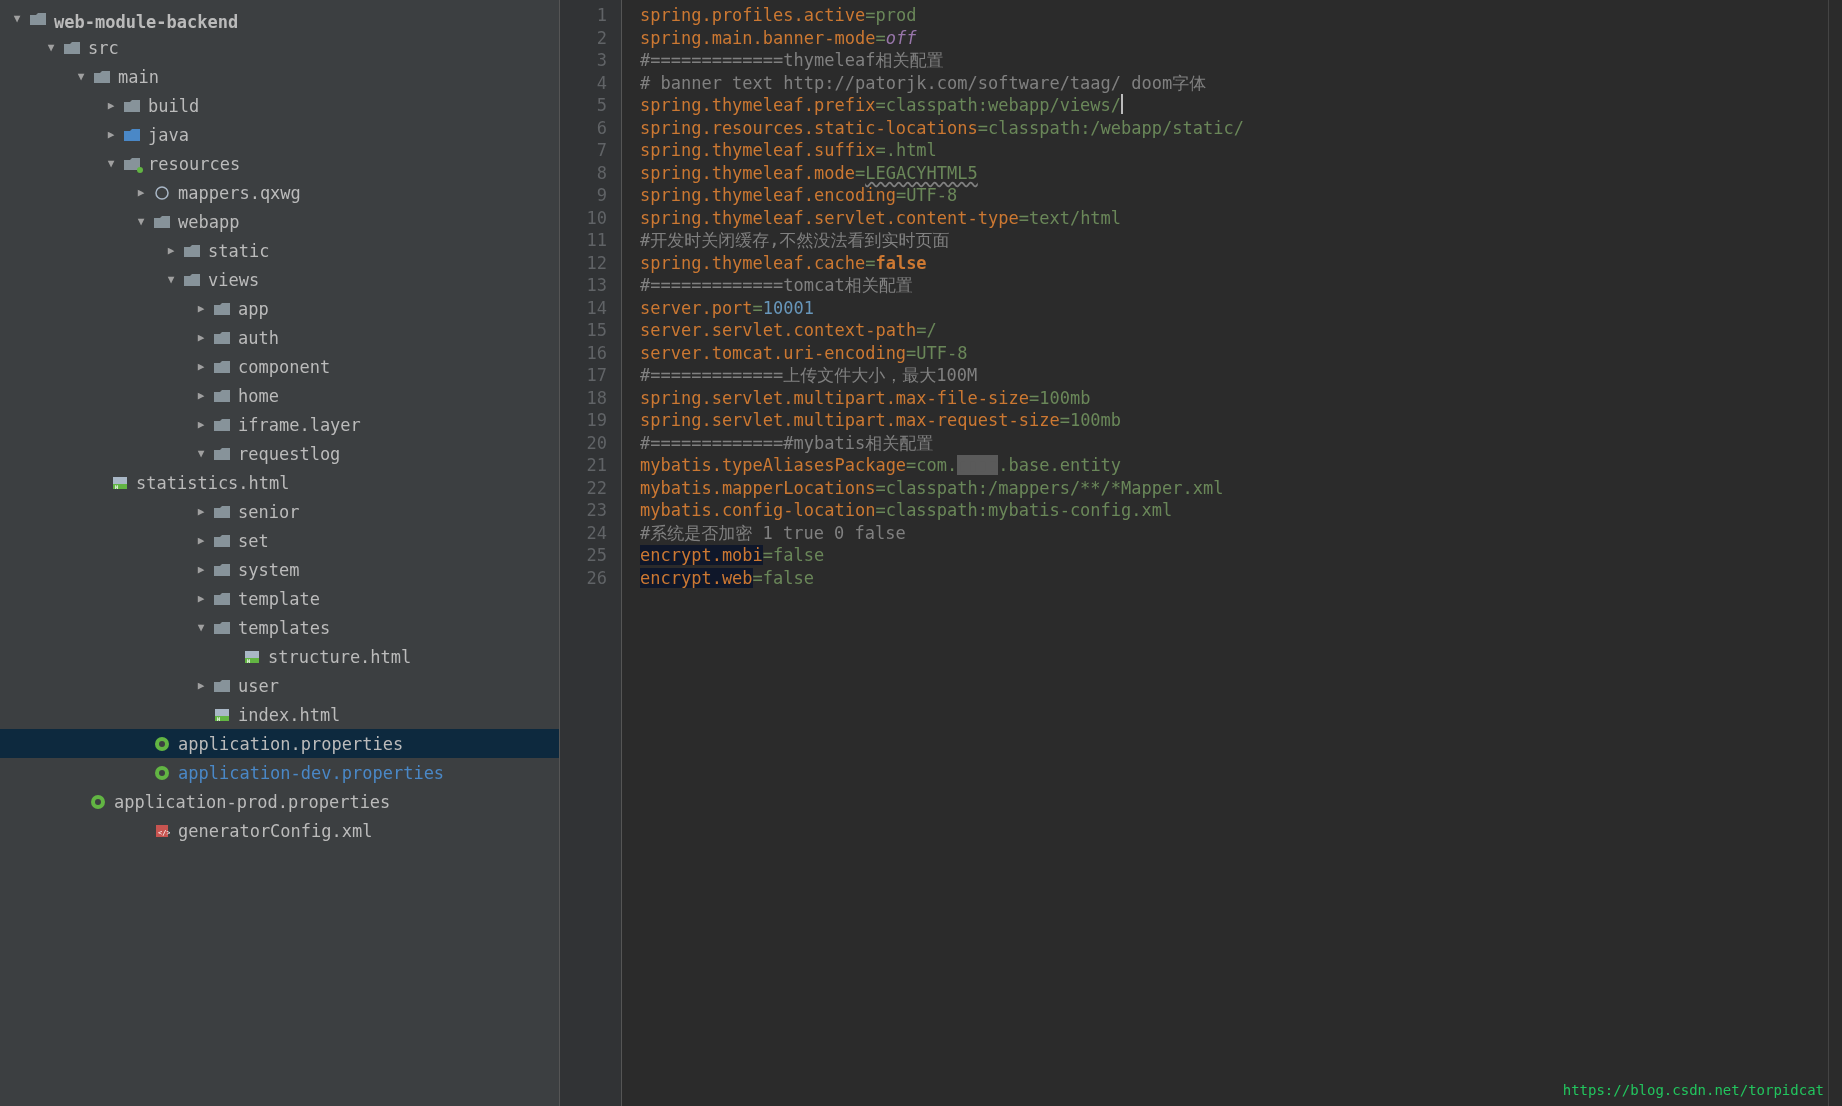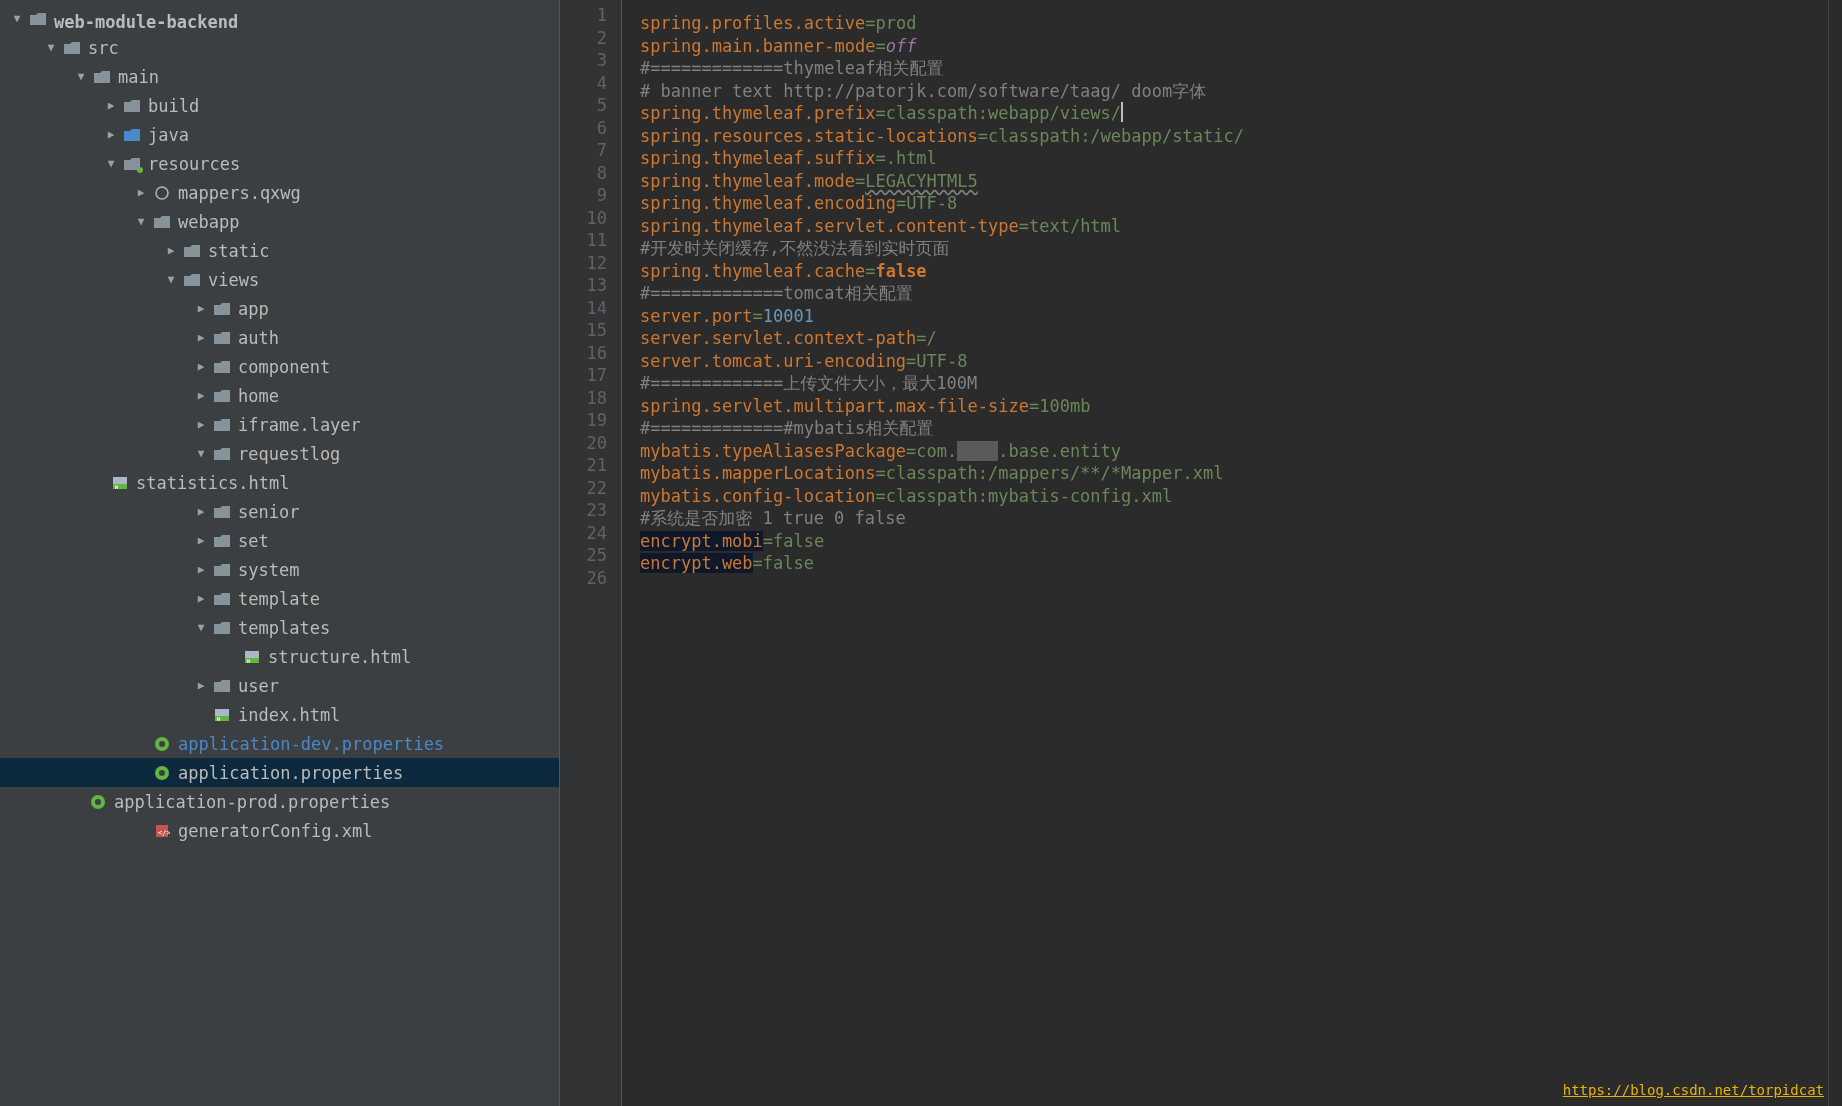--- a/index.html
+++ b/index.html
@@ -80,21 +80,21 @@
       background: #313335;
       text-align: right;
       padding: 4px 14px 0 0;
       color: #606366;
       user-select: none;
     }
     .gutter .ln { height: 22.5px; line-height: 22.5px; }
     .gutter-sep { border-right: 1px solid #555; }
     .code {
       flex: 1;
-      padding: 12px 0 0 18px;
+      padding: 4px 0 0 18px;
       line-height: 22.5px;
     }
     .code .line { height: 22.5px; white-space: pre; }
     .key { color: #cc7832; }
     .eq { color: #6a8759; }
     .val { color: #6a8759; }
     .val-italic { color: #9876aa; font-style: italic; }
     .val-num { color: #6897bb; }
     .val-kw { color: #cc7832; font-weight: 700; }
     .val-underline { color: #6a8759; text-decoration: underline wavy #808080; text-underline-offset: 3px; }
@@ -105,23 +105,22 @@
       width: 2px;
       height: 20px;
       background: #bbbbbb;
       vertical-align: text-bottom;
       margin-bottom: 1px;
     }
     .watermark {
       position: absolute;
       right: 18px;
       bottom: 8px;
-      color: #eab308;
+      color: #22c55e;
       font-size: 14px;
-      text-decoration: underline;
     }
     .editor-vbar {
       width: 14px;
       background: #2b2b2b;
       border-left: 1px solid #444;
     }
     svg { display: block; }
   </style>
 </head>
 <body>
@@ -351,39 +350,39 @@
       <span class="no-arrow"></span>
       <span class="icon html-icon">
         <svg width="16" height="16" viewBox="0 0 16 16">
           <rect x="1" y="2" width="14" height="12" fill="#a9b7c6"></rect>
           <rect x="1" y="9" width="14" height="5" fill="#62b543"></rect>
           <text x="3" y="13.5" font-size="5" fill="#fff" font-weight="bold">H</text>
         </svg>
       </span>
       <span>index.html</span>
     </div>
-  <div class="tree-row" style="padding-left:134px">
+  <div class="tree-row selected" style="padding-left:134px">
       <span class="no-arrow"></span>
       <span class="icon props-icon">
         <svg width="16" height="16" viewBox="0 0 16 16">
           <circle cx="8" cy="8" r="7" fill="#62b543"></circle>
           <circle cx="8" cy="8" r="3" fill="#3c3f41"></circle>
         </svg>
       </span>
-      <span class="open-file">application-dev.properties</span>
-    </div>
-  <div class="tree-row selected" style="padding-left:134px">
+      <span>application.properties</span>
+    </div>
+  <div class="tree-row" style="padding-left:134px">
       <span class="no-arrow"></span>
       <span class="icon props-icon">
         <svg width="16" height="16" viewBox="0 0 16 16">
           <circle cx="8" cy="8" r="7" fill="#62b543"></circle>
           <circle cx="8" cy="8" r="3" fill="#3c3f41"></circle>
         </svg>
       </span>
-      <span>application.properties</span>
+      <span class="open-file">application-dev.properties</span>
     </div>
   <div class="tree-row" style="padding-left:70px">
       <span class="no-arrow"></span>
       <span class="icon props-icon">
         <svg width="16" height="16" viewBox="0 0 16 16">
           <circle cx="8" cy="8" r="7" fill="#62b543"></circle>
           <circle cx="8" cy="8" r="3" fill="#3c3f41"></circle>
         </svg>
       </span>
       <span>application-prod.properties</span>
@@ -441,20 +440,21 @@
     <div class="line"><span class="key">spring.thymeleaf.encoding</span><span class="eq">=</span><span class="val">UTF-8</span></div>
     <div class="line"><span class="key">spring.thymeleaf.servlet.content-type</span><span class="eq">=</span><span class="val">text/html</span></div>
     <div class="line"><span class="comment">#开发时关闭缓存,不然没法看到实时页面</span></div>
     <div class="line"><span class="key">spring.thymeleaf.cache</span><span class="eq">=</span><span class="val-kw">false</span></div>
     <div class="line"><span class="comment">#=============tomcat相关配置</span></div>
     <div class="line"><span class="key">server.port</span><span class="eq">=</span><span class="val-num">10001</span></div>
     <div class="line"><span class="key">server.servlet.context-path</span><span class="eq">=</span><span class="val">/</span></div>
     <div class="line"><span class="key">server.tomcat.uri-encoding</span><span class="eq">=</span><span class="val">UTF-8</span></div>
     <div class="line"><span class="comment">#=============上传文件大小，最大100M</span></div>
     <div class="line"><span class="key">spring.servlet.multipart.max-file-size</span><span class="eq">=</span><span class="val">100mb</span></div>
+    <div class="line"><span class="key">spring.servlet.multipart.max-request-size</span><span class="eq">=</span><span class="val">100mb</span></div>
     <div class="line"><span class="comment">#=============#mybatis相关配置</span></div>
     <div class="line"><span class="key">mybatis.typeAliasesPackage</span><span class="eq">=</span><span class="val">com.</span><span class="val" style="background:#5a5a5a;color:#5a5a5a;">▮▮▮▮</span><span class="val">.base.entity</span></div>
     <div class="line"><span class="key">mybatis.mapperLocations</span><span class="eq">=</span><span class="val">classpath:/mappers/**/*Mapper.xml</span></div>
     <div class="line"><span class="key">mybatis.config-location</span><span class="eq">=</span><span class="val">classpath:mybatis-config.xml</span></div>
     <div class="line"><span class="comment">#系统是否加密 1 true 0 false</span></div>
     <div class="line"><span class="hl-bg">encrypt.mobi</span><span class="eq">=</span><span class="val">false</span></div>
     <div class="line"><span class="hl-bg">encrypt.web</span><span class="eq">=</span><span class="val">false</span></div>
   </div>
   <div class="editor-vbar"></div>
   <div class="watermark">https://blog.csdn.net/torpidcat</div>

